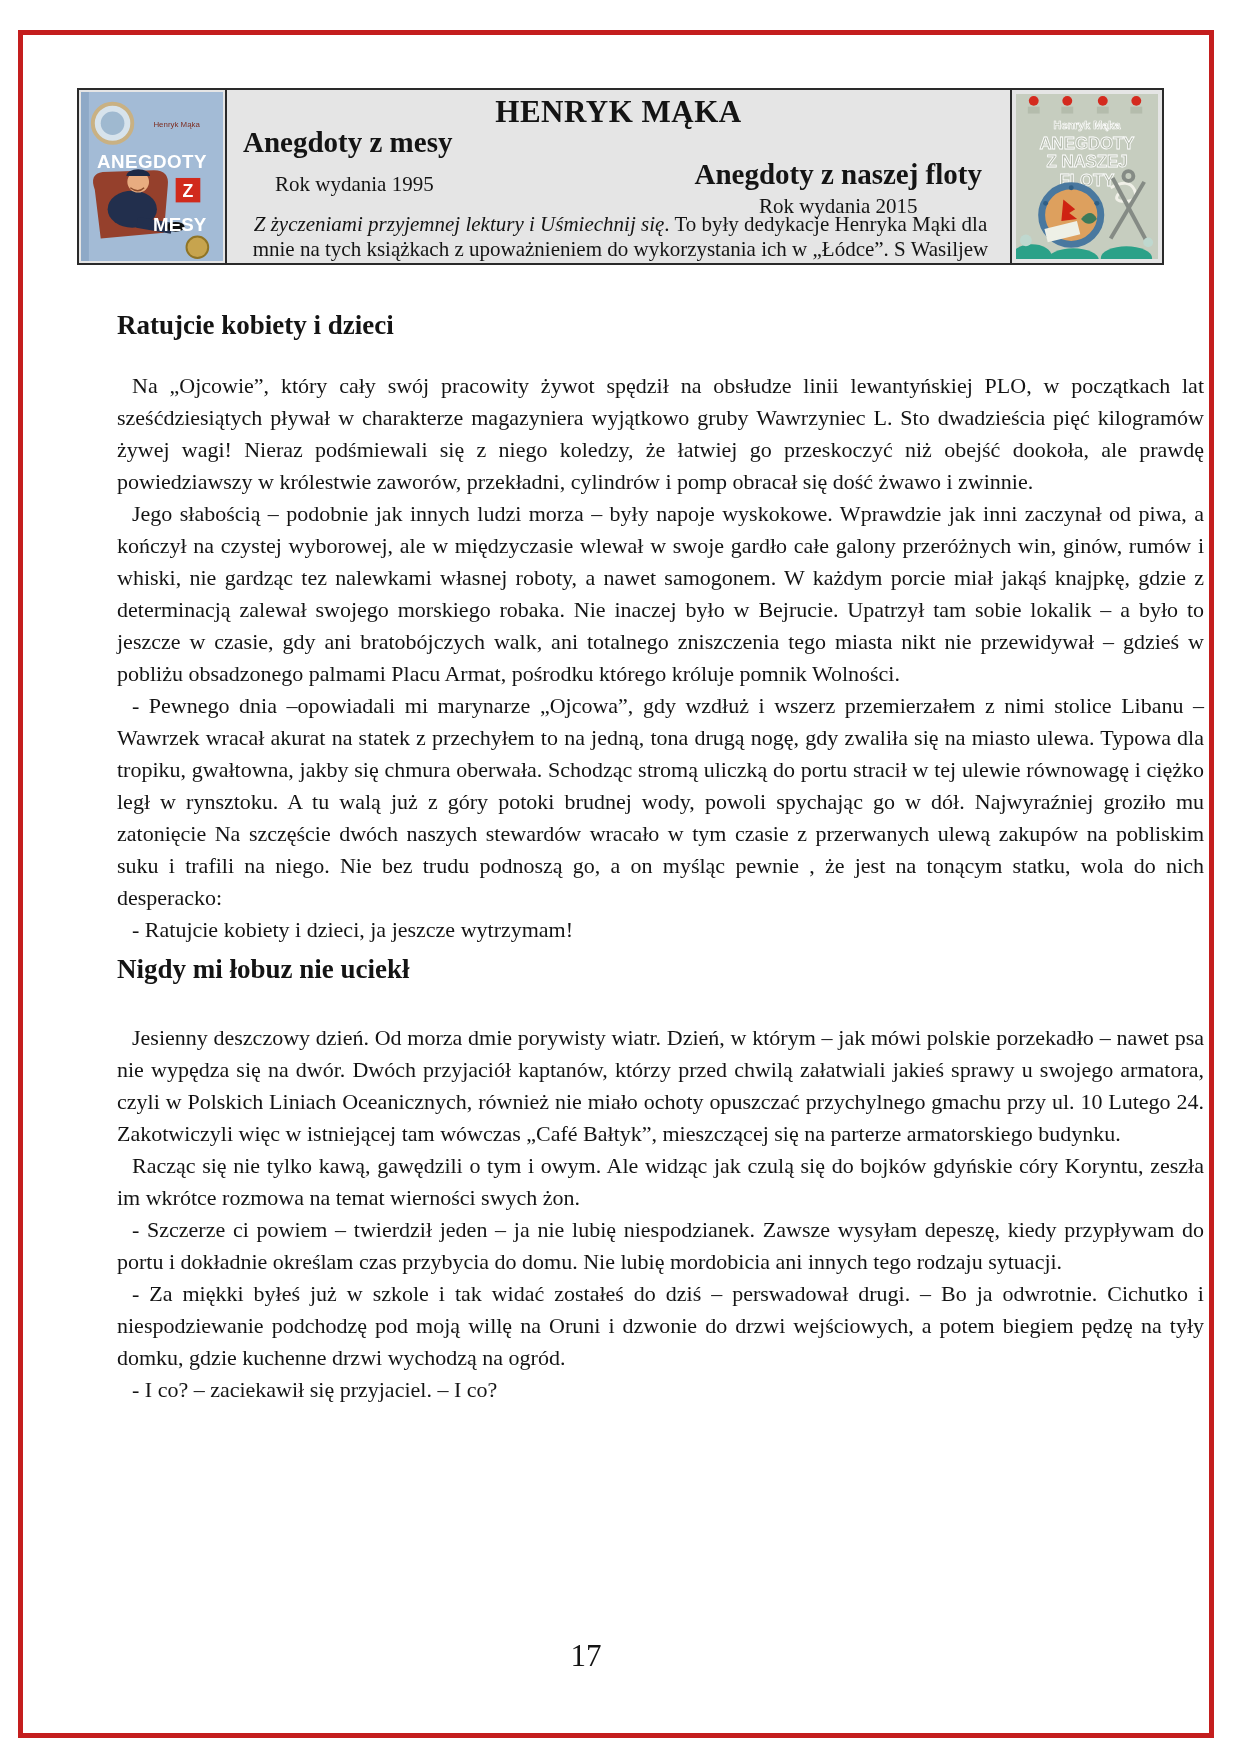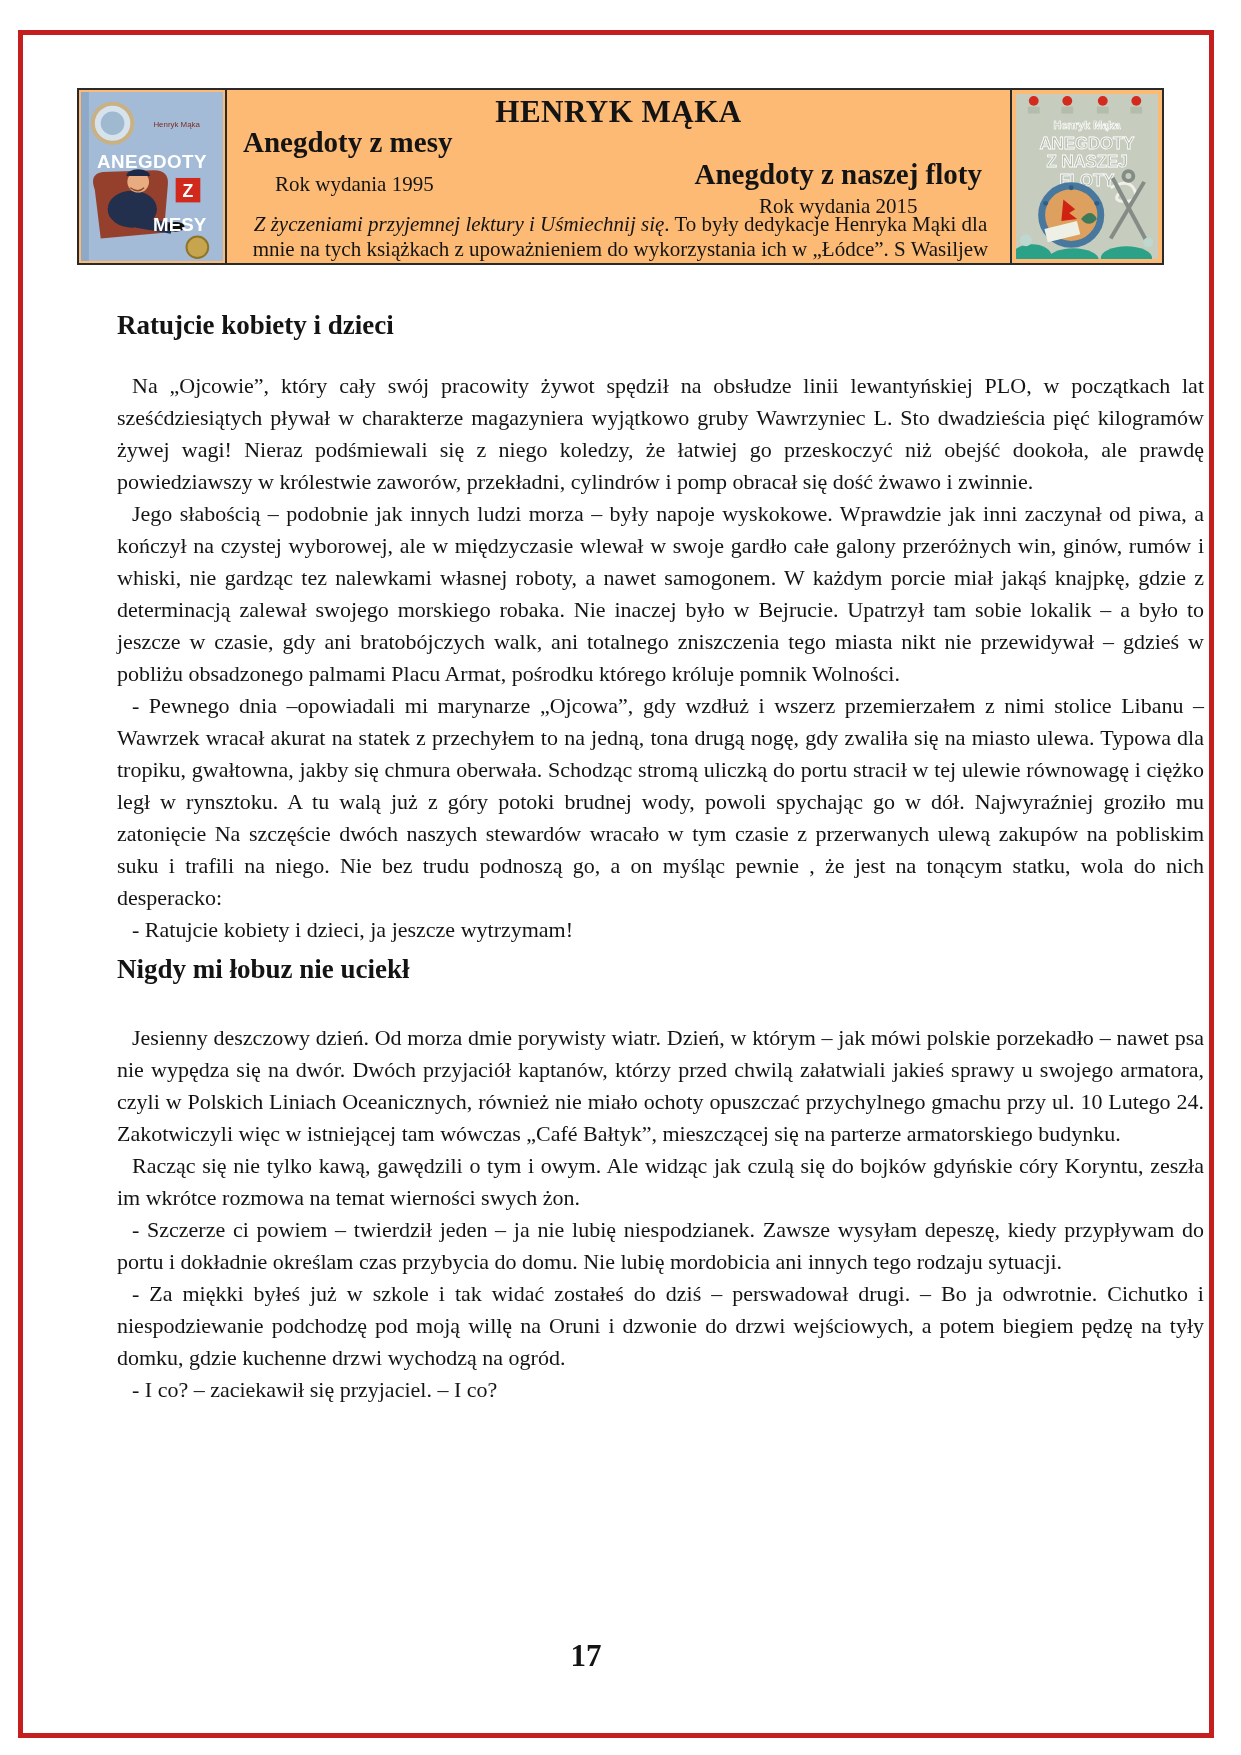--- a/index.html
+++ b/index.html
@@ -8,21 +8,21 @@
     font-family:"Liberation Serif","DejaVu Serif",serif;color:#141414;
     overflow:hidden;
   }
   .red-frame{
     position:absolute;left:18px;top:30px;width:1196px;height:1708px;
     border:5px solid #c41e1e;pointer-events:none;box-sizing:border-box;
   }
   
   .header-box{
     position:absolute;left:77px;top:88px;width:1087px;height:177px;
-    border:2px solid #2a2a2a;box-sizing:border-box;display:flex;background:#fdba74;
+    border:2px solid #2a2a2a;box-sizing:border-box;display:flex;background:#e5e5e5;
   }
   .cover-cell{box-sizing:border-box;padding:2px;}
   .cover-cell.left{width:148px;border-right:2px solid #2a2a2a;}
   .cover-cell.right{width:152px;border-left:2px solid #2a2a2a;padding:4px;}
   .cover-cell svg{width:100%;height:100%;display:block;}
   .header-center{flex:1;position:relative;box-sizing:border-box;}
   .h-title{
     position:absolute;top:4px;left:0;right:0;text-align:center;
     font-size:31px;font-weight:bold;letter-spacing:.5px;
   }
@@ -41,21 +41,21 @@
   .section-heading{
     font-size:27px;font-weight:bold;line-height:34px;margin:0 0 28px 0;
   }
   .section-heading.second{margin:6px 0 36px 0;}
   .content p{
     margin:0;font-size:22px;line-height:32px;text-align:justify;
     text-indent:15px;
   }
   .page-number{
     position:absolute;left:0;top:1638px;width:1172px;text-align:center;
-    font-size:31px;font-weight:bold;
+    font-size:31px;font-weight:normal;
   }
 </style>
 </head>
 <body>
 
 <div class="red-frame"></div>
 
 <div class="header-box">
 
   <div class="cover-cell left">

